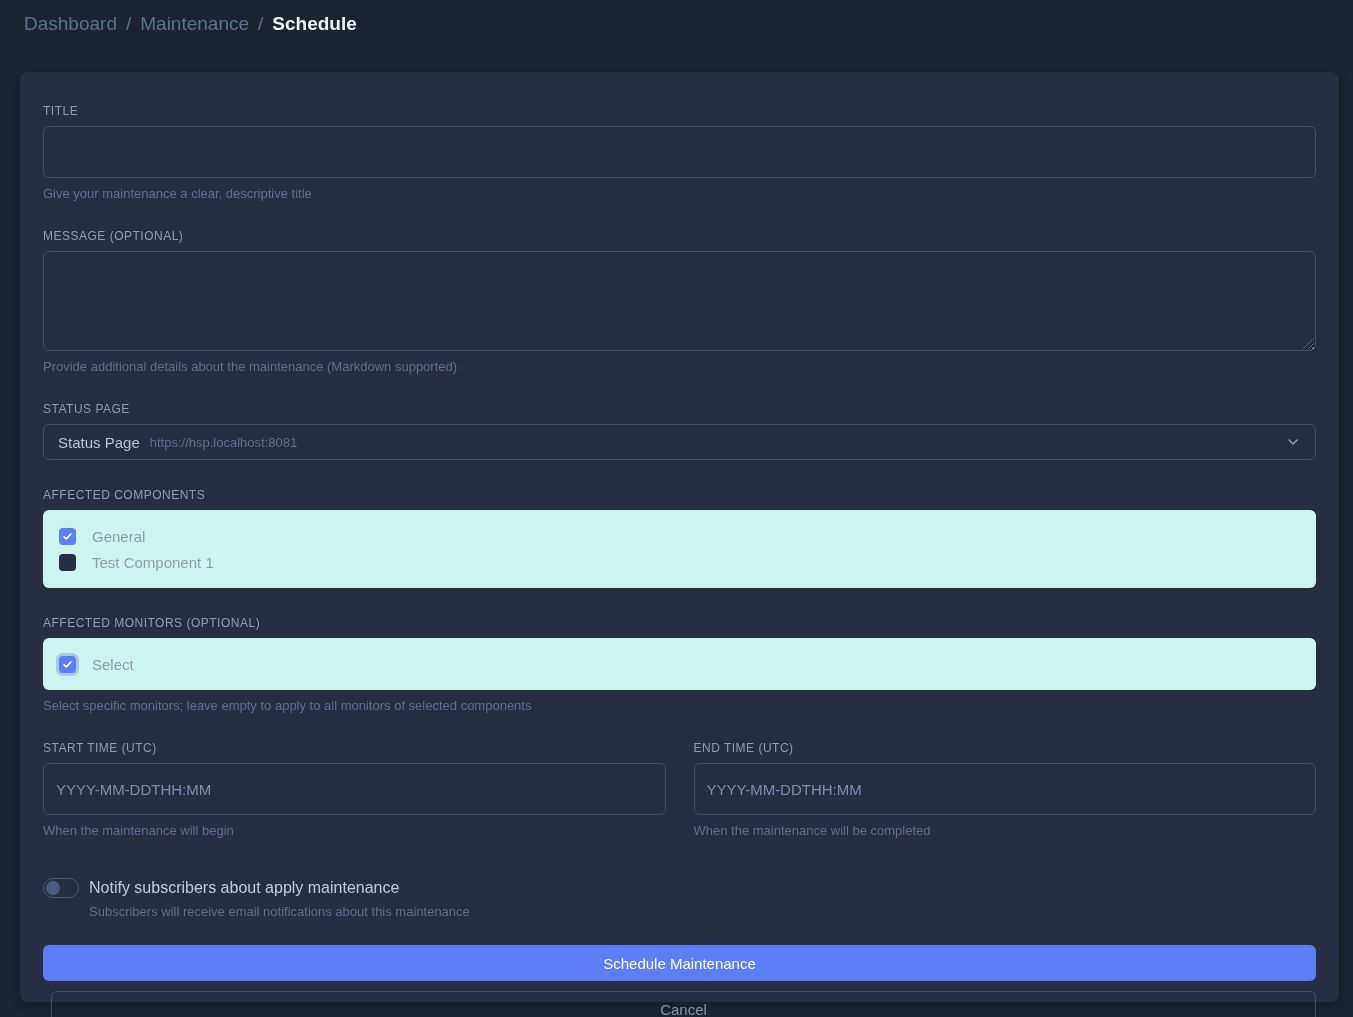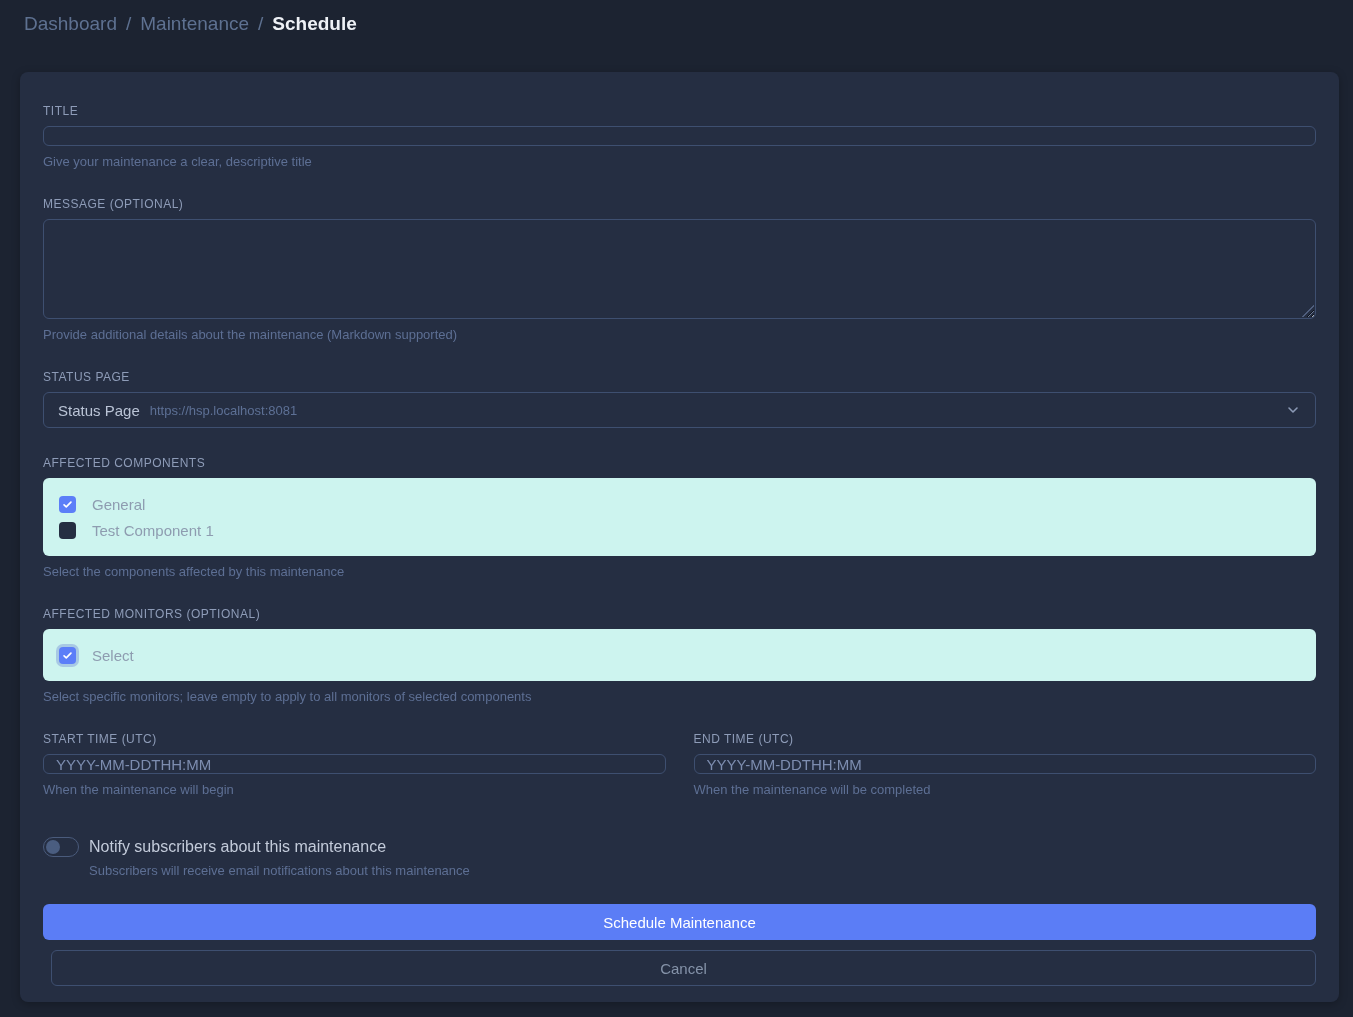--- a/index.html
+++ b/index.html
@@ -35,21 +35,21 @@
     font-size: 12px; letter-spacing: 0.5px;
     color: #8e9cb8;
     margin-bottom: 8px;
   }
   .helper {
     font-size: 13px;
     color: #5d6f94;
     margin-top: 8px;
   }
   .text-input {
-    width: 100%; height: 20px;
+    width: 100%; height: 52px;
     background: transparent;
     border: 1px solid #3e4f70;
     border-radius: 6px;
     padding: 0 12px;
     font-family: "Liberation Sans", sans-serif;
     font-size: 15px;
     color: #c6cede;
     outline: none;
   }
   .text-input::placeholder { color: #7d8db0; }
@@ -209,21 +209,20 @@
               <path d="M3 8.5l3.2 3L13 4.5" stroke="#ffffff" stroke-width="2.4" fill="none" stroke-linecap="round" stroke-linejoin="round"></path>
             </svg>
         </span>
         <span class="option-label">General</span>
       </div>
       <div class="option-row">
         <span class="checkbox unchecked"></span>
         <span class="option-label">Test Component 1</span>
       </div>
     </div>
-    <div class="helper">Select the components affected by this maintenance</div>
   </div>
 
   <div class="form-group">
     <label class="field-label">AFFECTED MONITORS (OPTIONAL)</label>
     <div class="option-box">
       <div class="option-row">
         <span class="checkbox checked ring">
           <svg viewBox="0 0 16 16">
               <path d="M3 8.5l3.2 3L13 4.5" stroke="#ffffff" stroke-width="2.4" fill="none" stroke-linecap="round" stroke-linejoin="round"></path>
             </svg>
@@ -245,21 +244,21 @@
       <input class="text-input" type="text" placeholder="YYYY-MM-DDTHH:MM" style="">
       <div class="helper">When the maintenance will be completed</div>
     </div>
   </div>
 
   <div class="toggle-group">
     <div class="toggle-row">
       <div class="toggle">
         <div class="toggle-knob"></div>
       </div>
-      <span class="toggle-label">Notify subscribers about this maintenance</span>
+      <span class="toggle-label">Notify subscribers about apply maintenance</span>
     </div>
     <div class="helper toggle-helper">Subscribers will receive email notifications about this maintenance</div>
   </div>
 
   <div class="actions">
     <button class="btn btn-primary">Schedule Maintenance</button>
     <button class="btn btn-secondary">Cancel</button>
   </div>
 
 </div>

